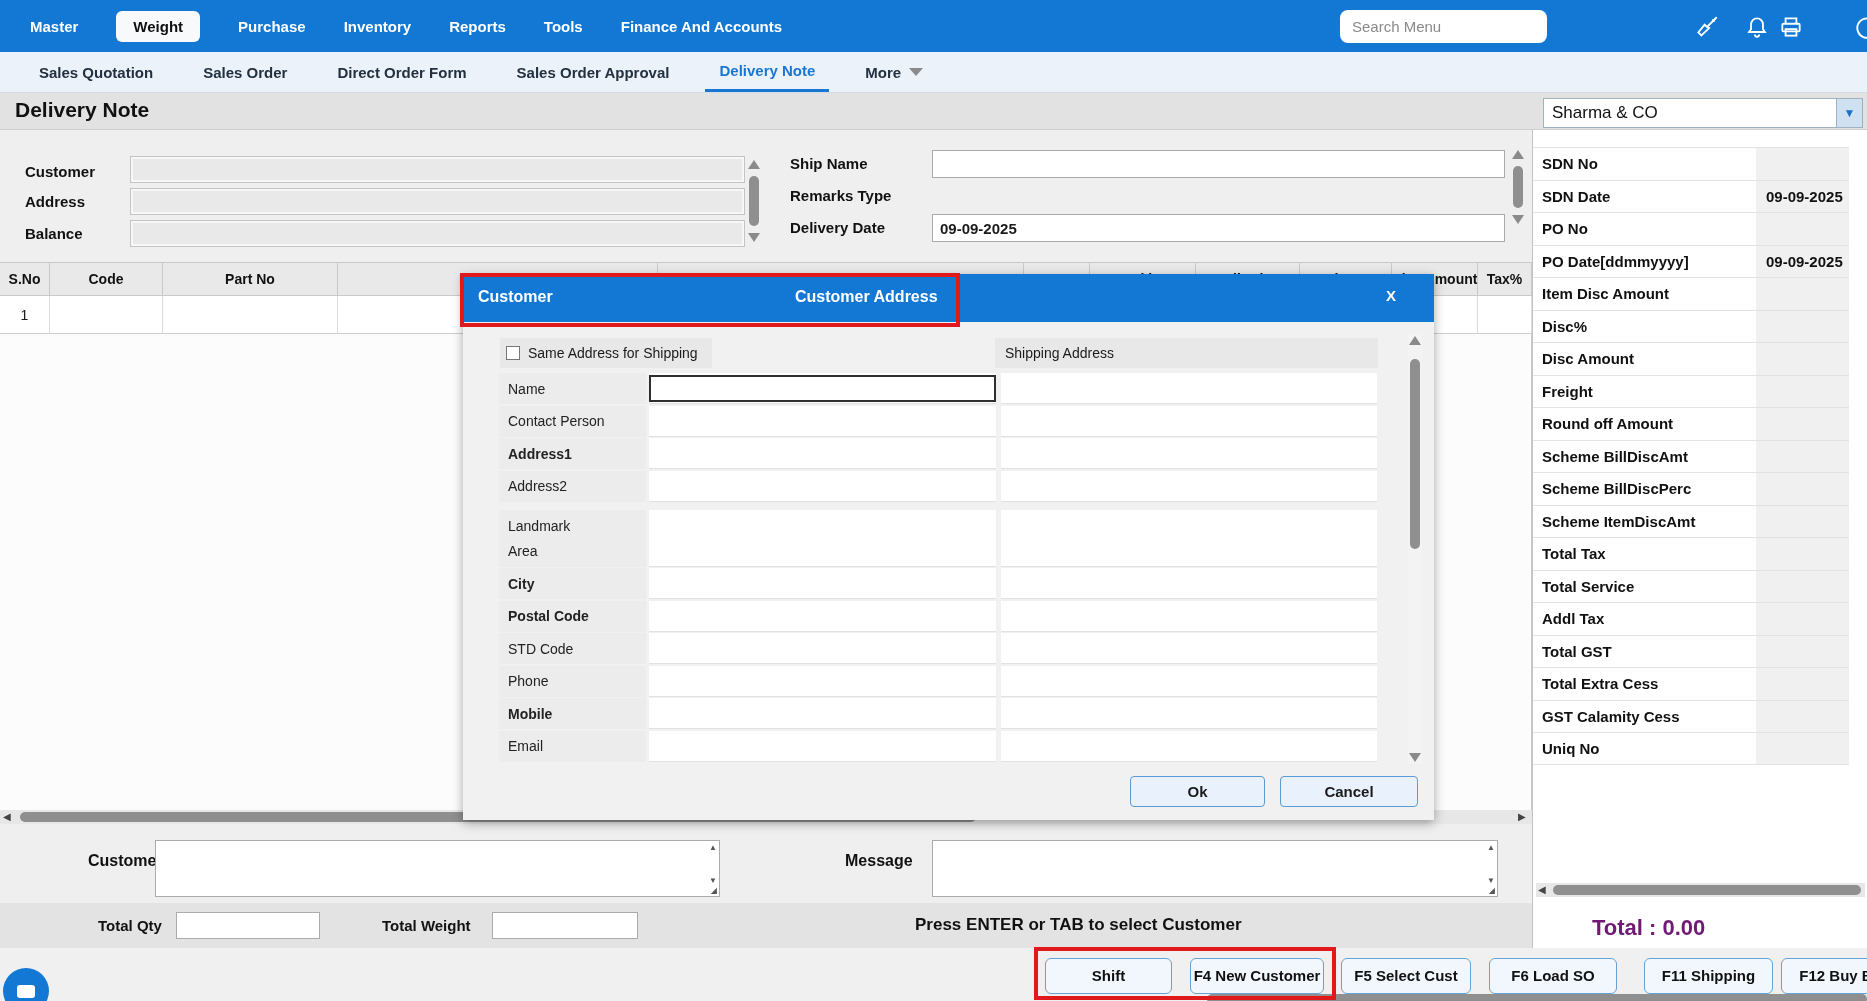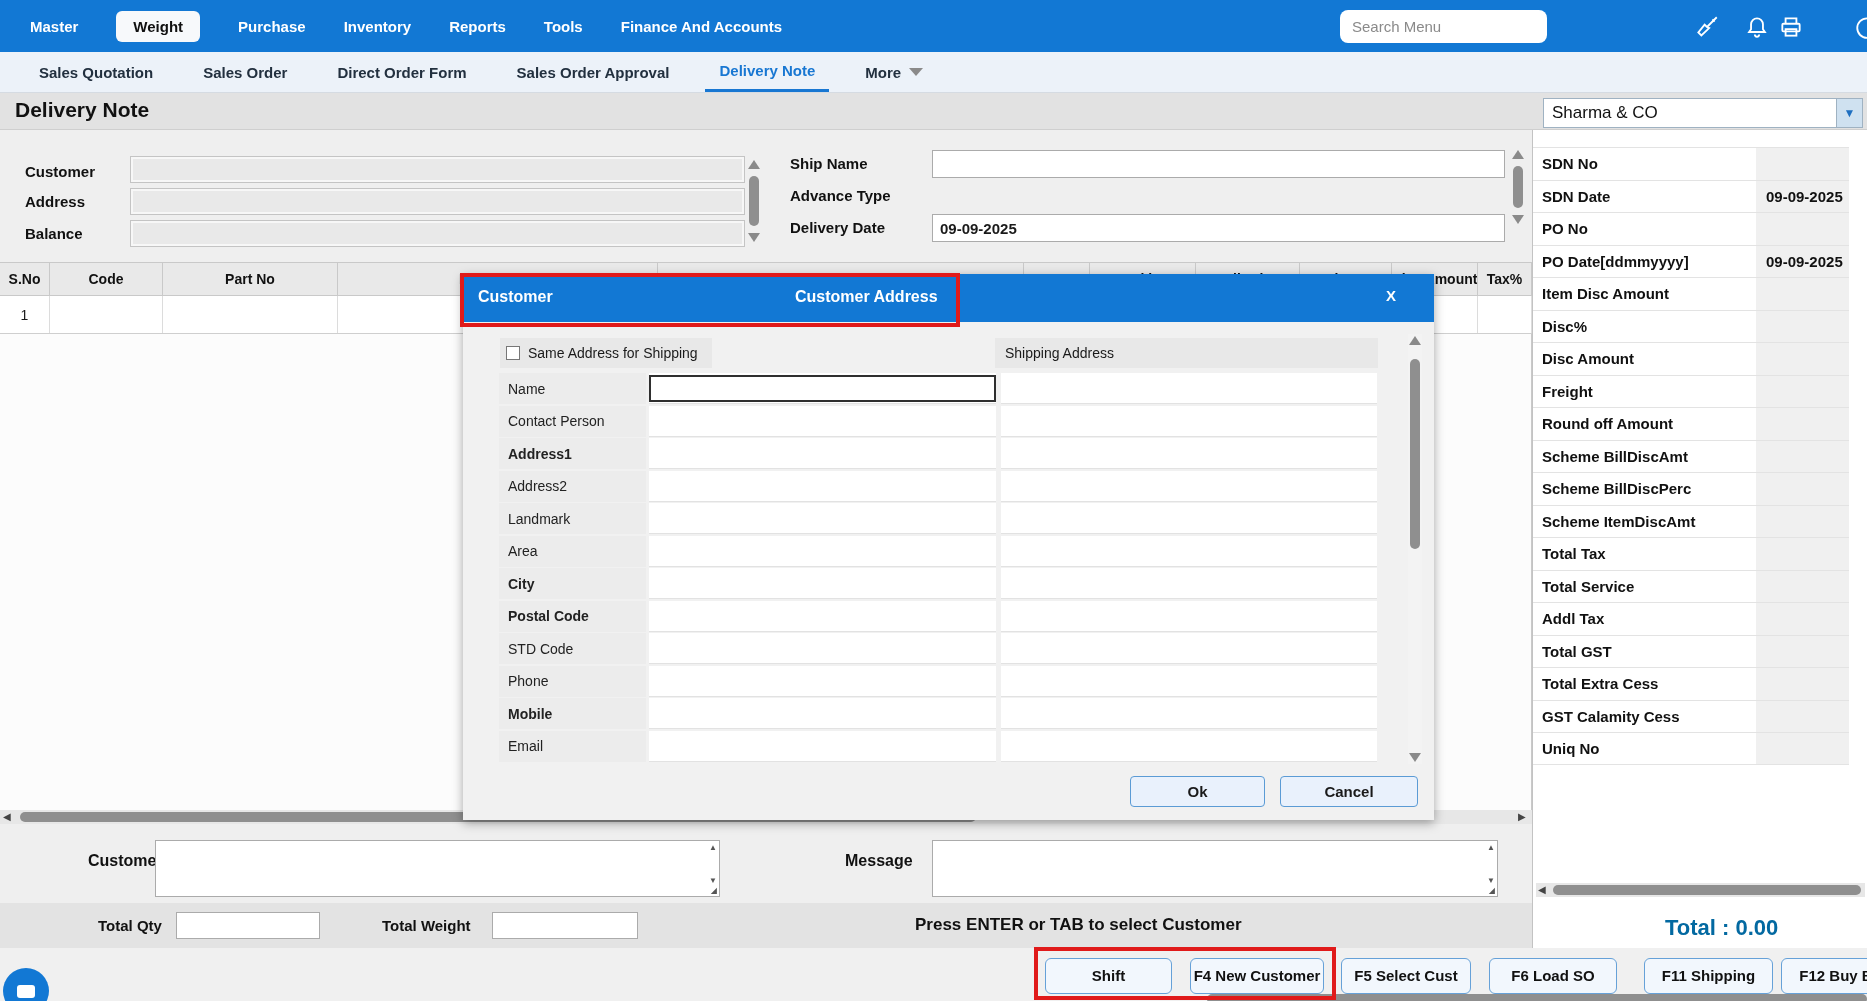--- a/index.html
+++ b/index.html
@@ -71,21 +71,21 @@
   .hthumb{position:absolute;background:#8f8f8f;border-radius:5px;height:10px;top:2px;}
   .harrow{position:absolute;top:1px;font-size:10px;color:#444;line-height:12px;}
 
   
   .txtarea{position:absolute;background:#fff;border:1px solid #ababab;}
   .ta-arrows{position:absolute;right:2px;display:flex;flex-direction:column;align-items:center;gap:1px;
              font-size:8px;color:#555;line-height:8px;}
   .totals{position:absolute;left:0;top:903px;width:1532px;height:47px;background:#e3e3e3;}
   .tot-input{position:absolute;top:9px;height:27px;background:#fff;border:1px solid #ababab;}
   .hint{position:absolute;font-size:17px;font-weight:bold;color:#111;}
-  .grand-total{position:absolute;left:1665px;top:915px;font-size:22px;font-weight:bold;color:#0369a1;}
+  .grand-total{position:absolute;left:1592px;top:915px;font-size:22px;font-weight:bold;color:#701a75;}
   .footer-strip{position:absolute;left:0;top:948px;width:1867px;height:53px;background:#f0f0f0;}
   .fbtn{position:absolute;top:958px;height:36px;background:#f2f7fd;border:1px solid #66a1d8;
         border-radius:6px;font-size:15px;font-weight:bold;color:#111;display:flex;flex-direction:column;
         align-items:center;justify-content:flex-start;padding-top:8px;line-height:17px;overflow:hidden;
         text-align:center;cursor:pointer;}
   .red-box{position:absolute;border:4px solid #e01a1a;z-index:12;pointer-events:none;}
 
   
   .sidebar{position:absolute;left:1532px;top:130px;width:335px;height:871px;background:#fff;
            border-left:1px solid #c3c3c3;}
@@ -200,21 +200,21 @@
   <div class="flabel" style="left:25px;top:225px">Balance</div>
   <div class="ginput" style="top:220px"></div>
   <div class="abs" style="left:748px;top:160px">
     <div class="tri-up"></div>
     <div class="vthumb" style="height:50px;margin:7px 1px"></div>
     <div class="tri-down"></div>
   </div>
 
   <div class="flabel" style="left:790px;top:155px">Ship Name</div>
   <div class="winput" style="top:150px"></div>
-  <div class="flabel" style="left:790px;top:187px">Advance Type</div>
+  <div class="flabel" style="left:790px;top:187px">Remarks Type</div>
   <div class="flabel" style="left:790px;top:219px">Delivery Date</div>
   <div class="winput" style="top:214px">
     <span class="bold-val">09-09-2025</span>
   </div>
   <div class="abs" style="left:1512px;top:150px">
     <div class="tri-up"></div>
     <div class="vthumb" style="height:42px;margin:7px 1px"></div>
     <div class="tri-down"></div>
   </div>
 
@@ -401,21 +401,21 @@
         <div class="mrow" style="left: 36px; top: 164px;">
           <div class="mlab" style="font-weight: bold;">Address1</div>
           <div class="minp"></div>
           <div class="mship"></div>
         </div>
         <div class="mrow" style="left: 36px; top: 196.5px;">
           <div class="mlab">Address2</div>
           <div class="minp"></div>
           <div class="mship"></div>
         </div>
-        <div class="mrow" style="left: 36px; top: 229px;">
+        <div class="mrow" style="left: 36px; top: 236px;">
           <div class="mlab">Landmark</div>
           <div class="minp"></div>
           <div class="mship"></div>
         </div>
         <div class="mrow" style="left: 36px; top: 261.5px;">
           <div class="mlab">Area</div>
           <div class="minp"></div>
           <div class="mship"></div>
         </div>
         <div class="mrow" style="left: 36px; top: 294px;">

